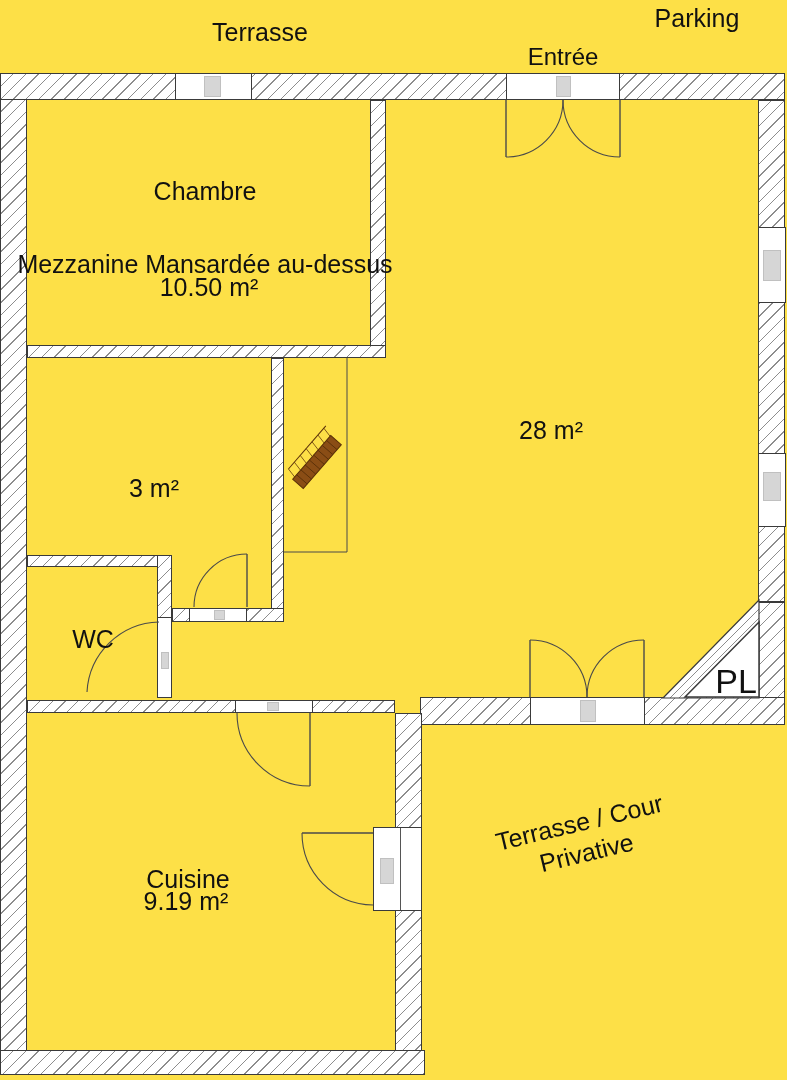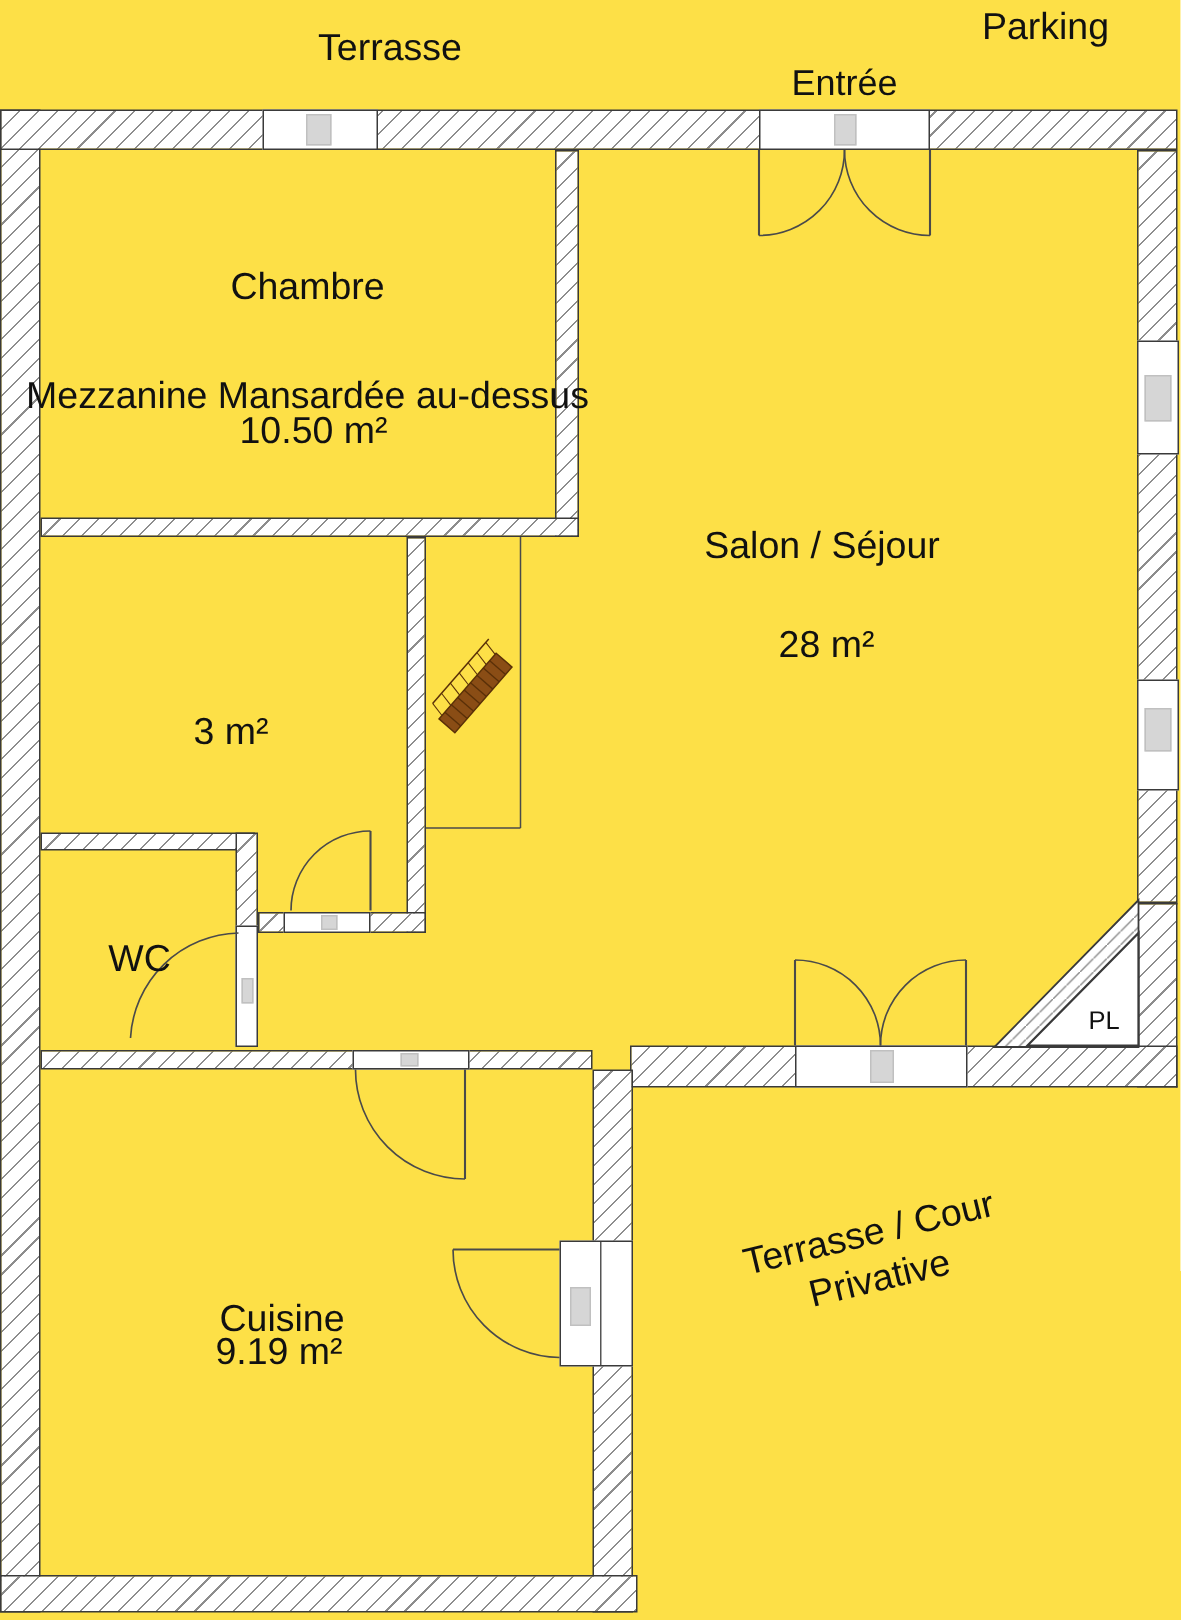--- a/index.html
+++ b/index.html
@@ -146,30 +146,29 @@
   </svg>
 
   <div class="lbl" style="left:260px; top:32px;">Terrasse</div>
   <div class="lbl" style="left:697px; top:18px;">Parking</div>
   <div class="lbl small" style="left:563px; top:57px;">Entrée</div>
 
   <div class="lbl" style="left:205px; top:191px;">Chambre</div>
   <div class="lbl" style="left:205px; top:224px;margin-top:40px;">Mezzanine Mansardée au-dessus</div>
   <div class="lbl" style="left:209px; top:287px;">10.50 m²</div>
 
-  <div class="lbl" style="left:548px; top:364px;">Salon / Séjour</div>
   <div class="lbl" style="left:551px; top:430px;">28 m²</div>
 
   <div class="lbl" style="left:154px; top:488px;">3 m²</div>
 
   <div class="lbl" style="left:93px;  top:639px;">WC</div>
 
   <div class="lbl" style="left:188px; top:838px;margin-top:41px;">Cuisine</div>
   <div class="lbl" style="left:186px; top:901px;">9.19 m²</div>
 
-  <div class="lbl" style="left:736px; top:681px; font-size:17px;">PL</div>
+  <div class="lbl" style="left:736px; top:681px; font-size:34px;">PL</div>
 
   <div class="lbl rot" style="left:583px; top:838px;">
     <div>Terrasse / Cour</div>
     <div>Privative</div>
   </div>
 
 </div>
 
 </body></html>

